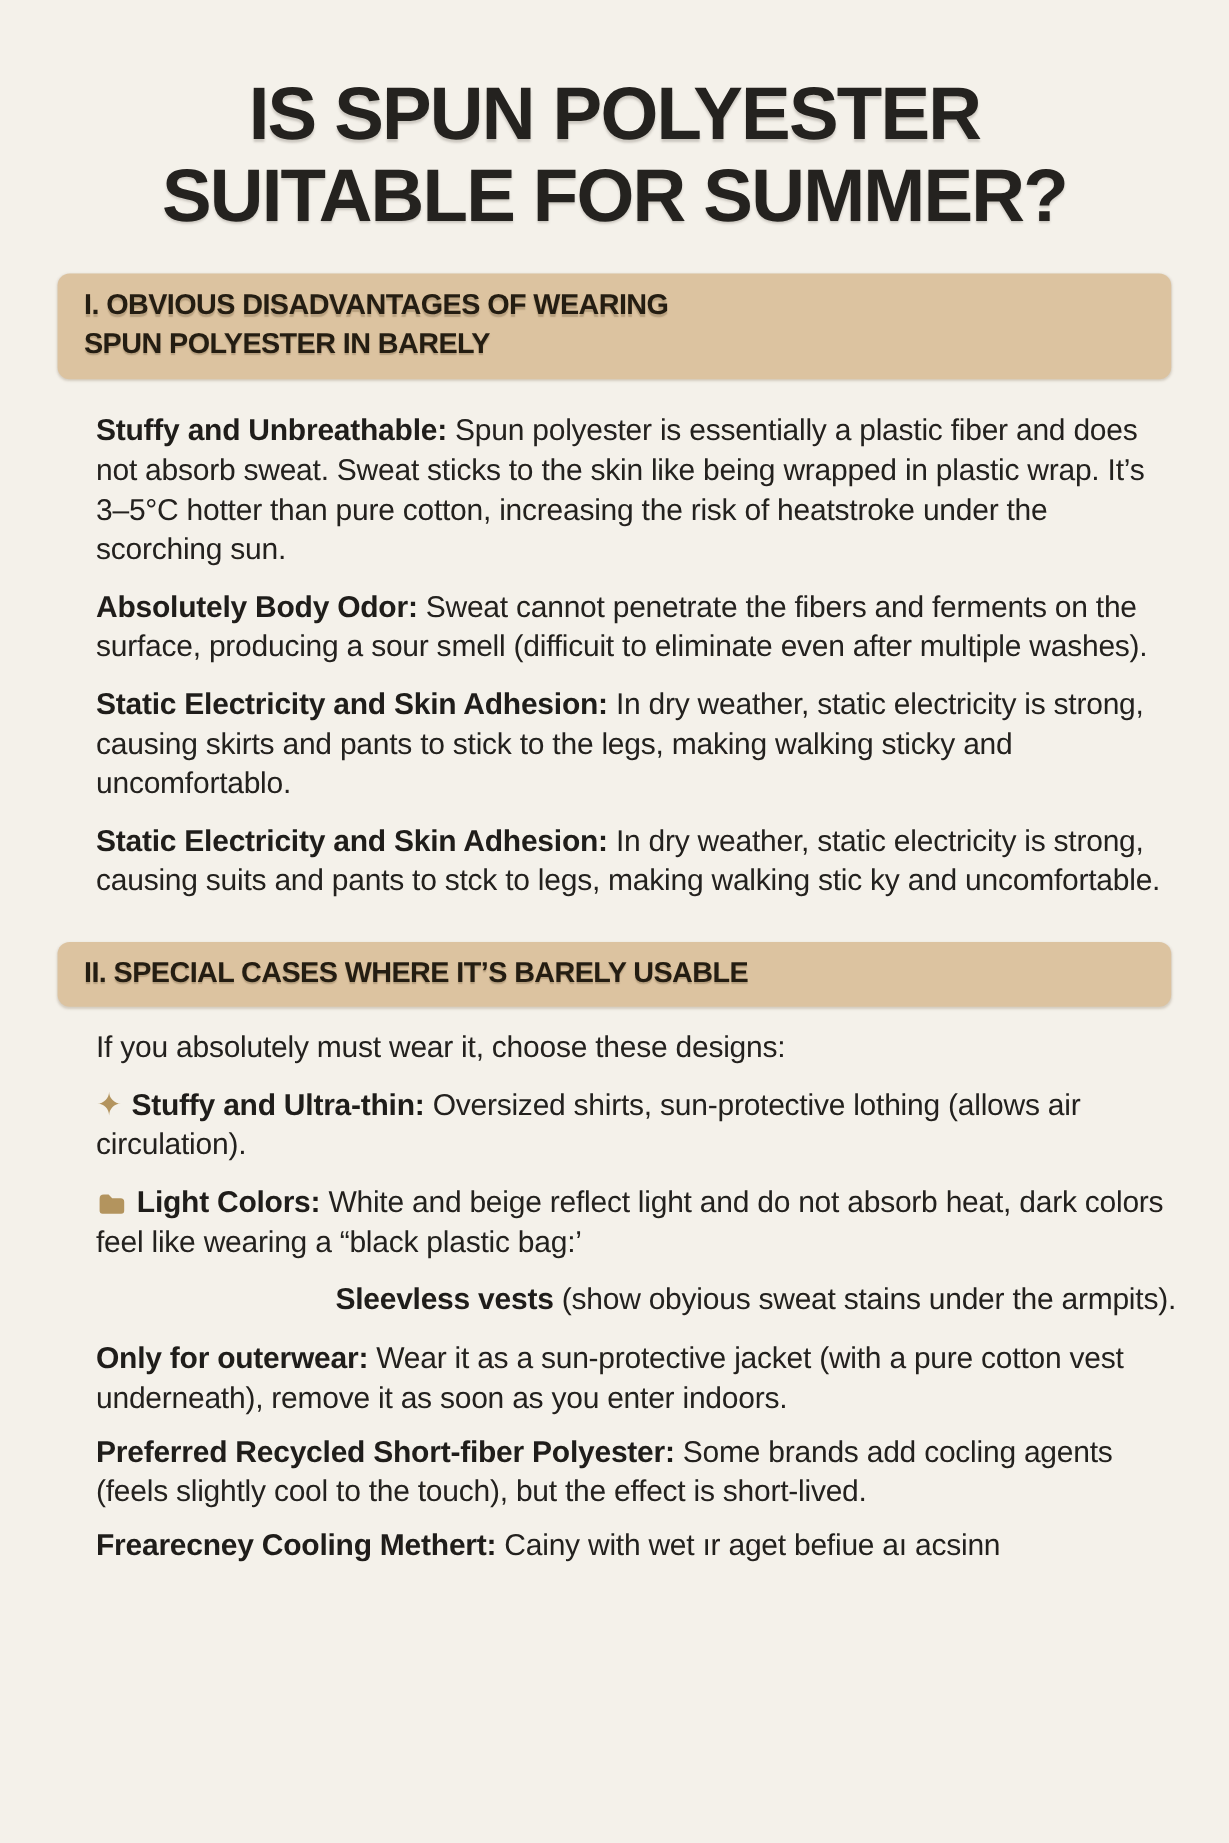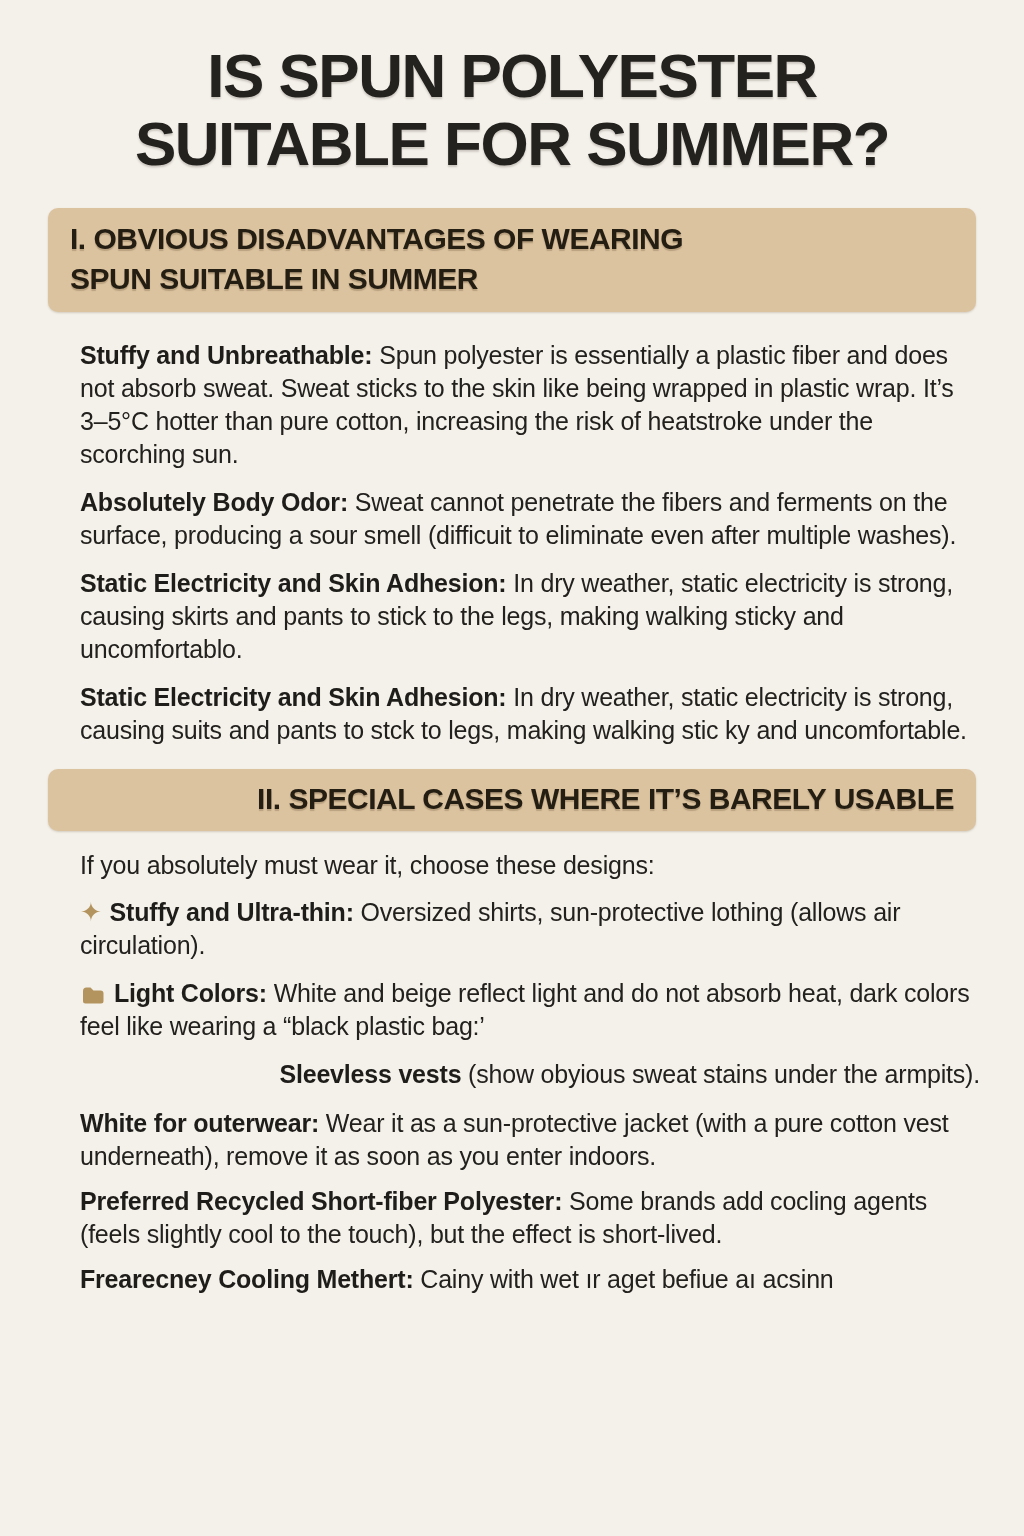--- a/index.html
+++ b/index.html
@@ -8,41 +8,41 @@
     background: #f4f1ea;
     overflow: hidden;
     font-family: "Liberation Sans", sans-serif;
     color: #23211e;
     position: relative;
   }
   .page { width: 1024px; height: 1536px; overflow: hidden; }
 
   
   .title {
-    margin: 42px 20px 0;
+    margin: 62px 20px 0;
     text-align: center;
     font-weight: 700;
     font-size: 62px;
     line-height: 1.1;
     letter-spacing: -1.5px;
     color: #24221f;
     text-shadow: 0 2px 2px rgba(60,50,40,0.22);
   }
 
   
   .band {
     margin: 30px 48px 0;
     background: #dcc3a0;
     border-radius: 10px;
     padding: 11px 22px 13px;
     box-shadow: 0 1px 2px rgba(120,100,70,0.25);
   }
   .band .band-line {
     font-weight: 700;
-    font-size: 30px;
+    font-size: 24px;
     line-height: 1.33;
     letter-spacing: -0.5px;
     color: #241d12;
     text-shadow: 0 2px 1px rgba(80,60,30,0.25);
   }
   .band.single { padding: 10px 22px 12px; }
 
   
   .content { padding: 0 44px 0 80px; margin-top: 13px; }
   .body {
@@ -50,21 +50,21 @@
     font-size: 25px;
     line-height: 33px;
     letter-spacing: -0.2px;
     color: #23211e;
   }
   .body strong { font-weight: 700; color: #1f1d1a; }
   .first { margin-top: 27px; }
   .intro { margin-top: 18px; margin-bottom: 14px; }
   .note { padding-left: 30px; text-align: right; }
 
-  .sec2-gap { margin-top: 22px; text-align: right; }
+  .sec2-gap { margin-top: 34px; }
   .sec3-gap { margin-top: 16px; }
   .body.tight { margin-bottom: 12px; }
 
   
   .icon {
     display: inline-block;
     color: #b3945e;
     margin-right: 8px;
     vertical-align: baseline;
   }
@@ -76,21 +76,21 @@
 
 <div class="page">
 
   <h1 class="title">
     <div>IS SPUN POLYESTER</div>
     <div>SUITABLE FOR SUMMER?</div>
   </h1>
 
   <div class="band">
     <div class="band-line">I. OBVIOUS DISADVANTAGES OF WEARING</div>
-    <div class="band-line">SPUN SUITABLE IN SUMMER</div>
+    <div class="band-line">SPUN POLYESTER IN BARELY</div>
   </div>
 
   <div class="content">
     <p class="body first"><strong>Stuffy and Unbreathable:</strong><span> Spun polyester is essentially a plastic fiber and does not absorb sweat. Sweat sticks to the skin like being wrapped in plastic wrap. It’s 3–5°C hotter than pure cotton, increasing the risk of heatstroke under the scorching sun.</span></p>
     <p class="body"><strong>Absolutely Body Odor:</strong><span> Sweat cannot penetrate the fibers and ferments on the surface, producing a sour smell (difficuit to eliminate even after multiple washes).</span></p>
     <p class="body"><strong>Static Electricity and Skin Adhesion:</strong><span> In dry weather, static electricity is strong, causing skirts and pants to stick to the legs, making walking sticky and uncomfortablo.</span></p>
     <p class="body"><strong>Static Electricity and Skin Adhesion:</strong><span> In dry weather, static electricity is strong, causing suits and pants to stck to legs, making walking stic ky and uncomfortable.</span></p>
   </div>
 
   <div class="band single sec2-gap">
@@ -106,18 +106,18 @@
             <path d="M3 19 L3 9 Q3 5.5 6.5 5.5 L10.5 5.5 L13.5 8.5 L20.5 8.5 Q23.5 8.5 23.5 11.5 L23.5 19 Q23.5 21.5 21 21.5 L5.5 21.5 Q3 21.5 3 19 Z" fill="#b3945e"></path>
           </svg></span><strong>Light Colors:</strong><span> White and beige reflect light and do not absorb heat, dark colors feel like wearing a “black plastic bag:’</span></p>
 
 
 
     <p class="body note"><strong>Sleevless vests</strong><span> (show obyious sweat stains under the armpits).</span></p>
   </div>
 
 
   <div class="content sec3-gap">
-    <p class="body tight"><strong>White for outerwear:</strong><span> Wear it as a sun-protective jacket (with a pure cotton vest underneath), remove it as soon as you enter indoors.</span></p>
+    <p class="body tight"><strong>Only for outerwear:</strong><span> Wear it as a sun-protective jacket (with a pure cotton vest underneath), remove it as soon as you enter indoors.</span></p>
     <p class="body tight"><strong>Preferred Recycled Short-fiber Polyester:</strong><span> Some brands add cocling agents (feels slightly cool to the touch), but the effect is short-lived.</span></p>
     <p class="body tight"><strong>Frearecney Cooling Methert:</strong><span> Cainy with wet ır aget befiue aı acsinn</span></p>
   </div>
 
 </div>
 
 </body></html>

